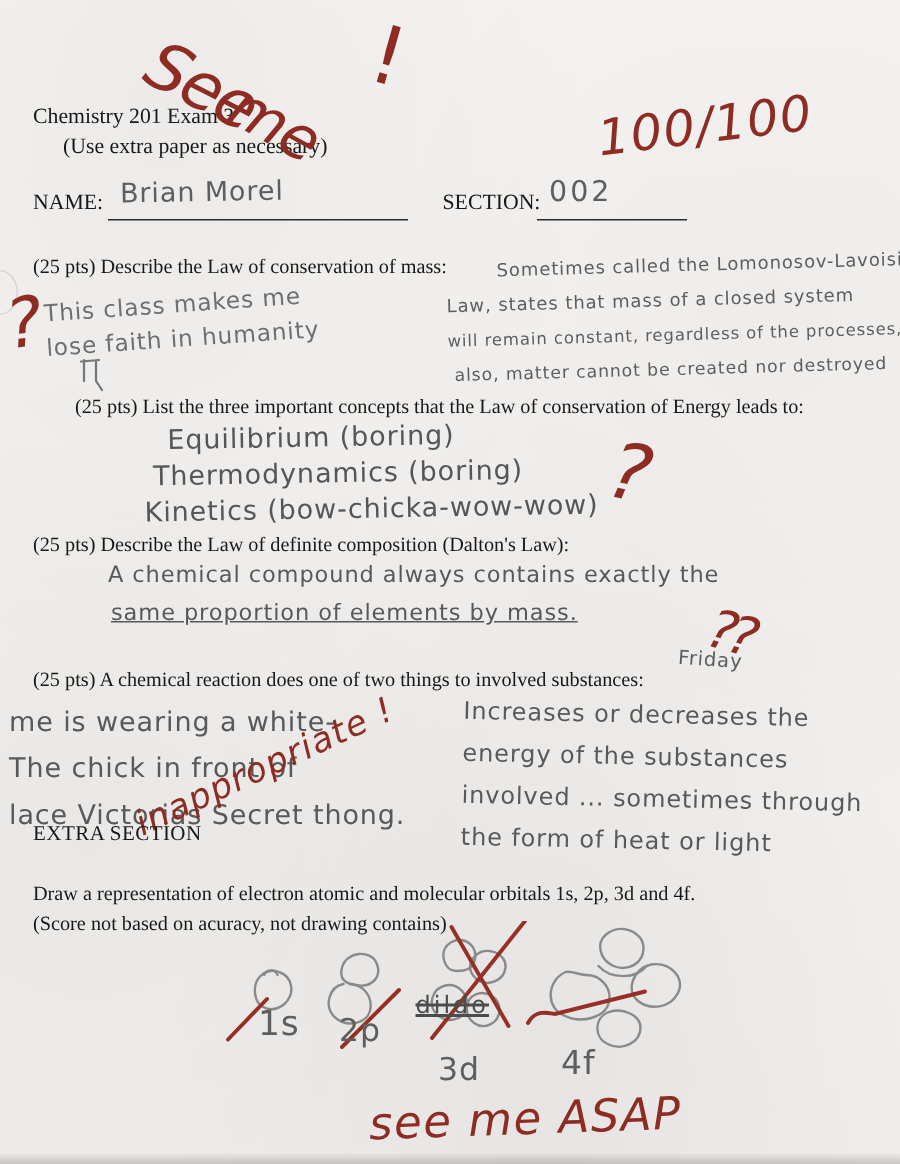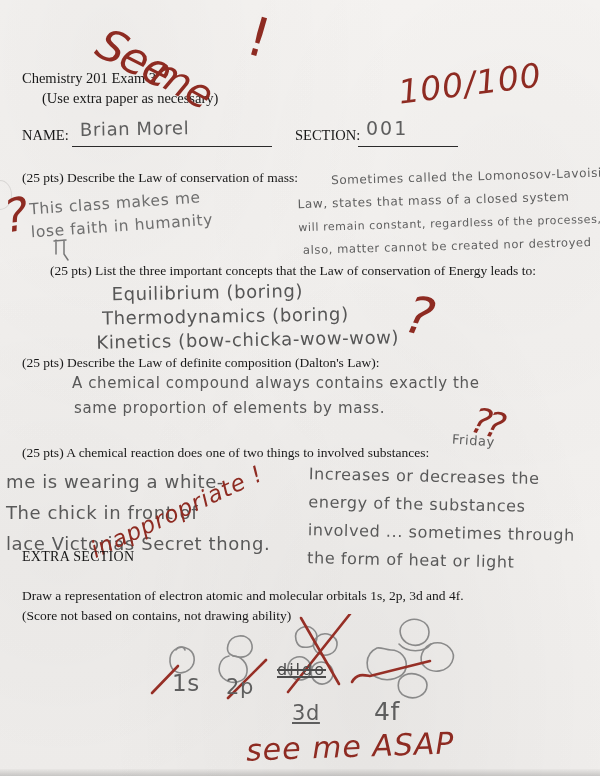--- a/index.html
+++ b/index.html
@@ -53,42 +53,42 @@
   .q2-prompt { left:22px; top:263px;margin-left:28px; }
   .q2-answer { left:96px; top:280px; font-size:18px; line-height:24px; transform:rotate(-1deg); color:#565656; }
   .q2-answer .l1 { padding-left:16px; }
   .q2-answer .l2 { padding-left:6px; }
   .q2-mark   { left:406px; top:286px; font-size:52px; transform:rotate(12deg); }
 
   
   .q3-prompt { left:22px; top:355px; }
   .q3-answer { left:60px; top:371px; font-size:15px; line-height:25px; color:#585858; }
   .q3-answer .l1 { padding-left:12px;text-align:right; }
-  .q3-answer .l2 { padding-left:14px; }
+  .q3-answer .l2 { padding-left:14px;text-decoration:underline; }
   .q3-answer .l3 { font-size:13px; }
   .strike-word { text-decoration:underline line-through; text-decoration-thickness:2px; color:#4c4c4c; }
   .q3-friday { left:452px; top:433px; font-size:13px; transform:rotate(4deg); }
   .q3-mark   { left:472px; top:402px; font-size:36px; transform:rotate(16deg); letter-spacing:-5px; }
 
   
   .q4-prompt { left:22px; top:445px; }
   .q4-left  { left:6px;   top:466px; font-size:18px; line-height:31px; color:#595959; }
   .q4-right { left:308px; top:463px; font-size:16px; line-height:28px; transform:rotate(1.2deg); color:#595959; }
   .q4-mark  { left:92px; top:538px; font-size:23px; transform:rotate(-25deg); transform-origin:left center; letter-spacing:1px; }
 
   
   .ec-heading { left:22px; top:549px; font-size:14px; letter-spacing:0.3px; }
   .ec-line1   { left:22px; top:588px; }
   .ec-line2   { left:22px; top:608px; }
   .orbitals-svg { left:120px; top:614px; }
   .lbl-1s { left:172px; top:670px; font-size:23px; }
   .lbl-2p { left:226px; top:675px; font-size:21px; }
   .lbl-dildo { left:277px; top:660px; font-size:16px; letter-spacing:2px; }
-  .lbl-3d { left:292px; top:701px; font-size:21px;text-decoration:underline; }
-  .lbl-4f { left:374px; top:697px; font-size:25px; }
+  .lbl-3d { left:292px; top:701px; font-size:21px; }
+  .lbl-4f { left:374px; top:697px; font-size:22px; }
   .final-note { left:246px; top:729px; font-size:30px; transform:rotate(-2deg); letter-spacing:1px; }
 
   .paper-flaw { left:-12px; top:180px; width:24px; height:30px; border:1px solid #d8d6d4; border-radius:50%; }
 </style>
 </head>
 <body>
 
 <div class="paper">
 
   <div class="abs paper-flaw"></div>
@@ -99,21 +99,21 @@
   <div class="abs red see-me-1">See</div>
   <div class="abs red see-me-2">me</div>
   <div class="abs red see-me-x">!</div>
   <div class="abs red score">100/100</div>
 
   <div class="abs printed name-label">NAME:</div>
   <div class="abs underline-rule name-line"></div>
   <div class="abs hw name-value">Brian Morel</div>
   <div class="abs printed section-label">SECTION:</div>
   <div class="abs underline-rule section-line"></div>
-  <div class="abs hw section-value">001</div>
+  <div class="abs hw section-value">002</div>
 
   <div class="abs printed q1-prompt">(25 pts) Describe the Law of conservation of mass:</div>
   <div class="abs hw q1-answer">
     <div class="l1">Sometimes called the Lomonosov-Lavoisier</div>
     <div class="l2">Law, states that mass of a closed system</div>
     <div class="l3">will remain constant, regardless of the processes,</div>
     <div class="l4">also, matter cannot be created nor destroyed</div>
   </div>
   <div class="abs hw hw-light q1-margin">
     <div>This class makes me</div>
@@ -149,21 +149,21 @@
   <div class="abs hw q4-right">
     <div>Increases or decreases the</div>
     <div>energy of the substances</div>
     <div>involved ... sometimes through</div>
     <div>the form of heat or light</div>
   </div>
   <div class="abs red q4-mark">inappropriate !</div>
 
   <div class="abs printed ec-heading">EXTRA SECTION</div>
   <div class="abs printed ec-line1">Draw a representation of electron atomic and molecular orbitals 1s, 2p, 3d and 4f.</div>
-  <div class="abs printed ec-line2">(Score not based on contains, not drawing ability)</div>
+  <div class="abs printed ec-line2">(Score not based on acuracy, not drawing contains)</div>
 
   <svg class="abs orbitals-svg" width="380" height="120" viewBox="0 0 380 120">
     <g stroke="#8a8a8a" stroke-width="1.6" fill="none" stroke-linecap="round">
       <g>
         <path d="M50,48 C49,37 58,31 66,34 C75,37 77,48 70,55 C62,62 51,59 50,48 Z"></path>
         <path d="M56,36 C58,32 64,32 65,36"></path>
       </g>
       <g>
         <path d="M108,31 C111,20 127,19 131,28 C135,37 128,44 119,43 C110,42 106,39 108,31 Z"></path>
         <path d="M109,42 C99,44 96,57 103,64 C112,72 126,68 127,58 C128,49 121,42 113,42"></path>

